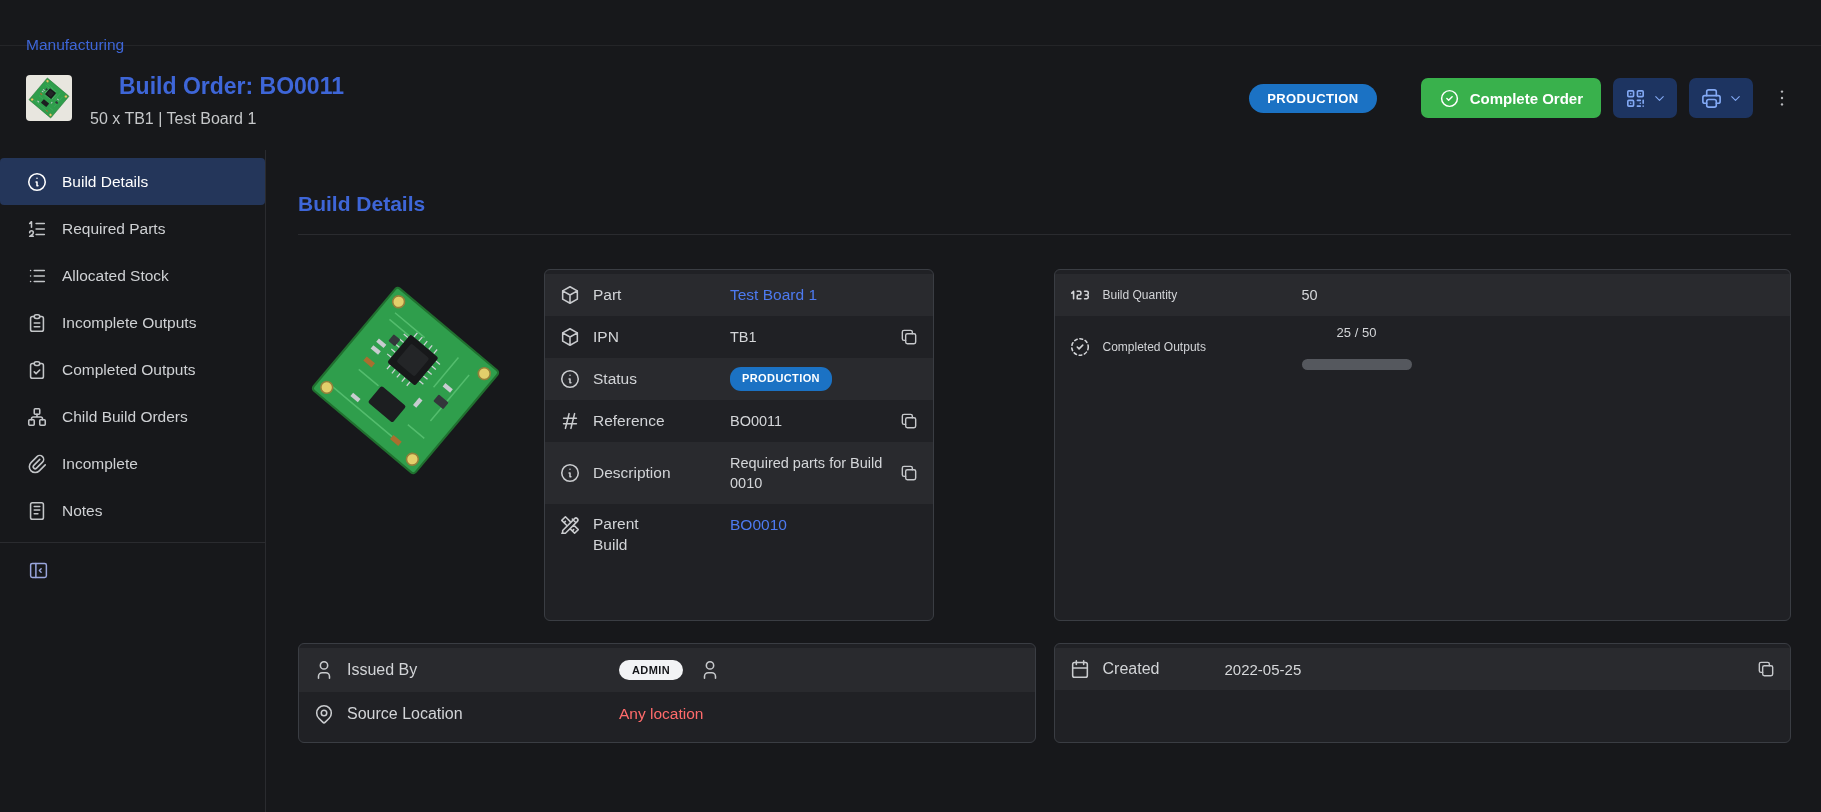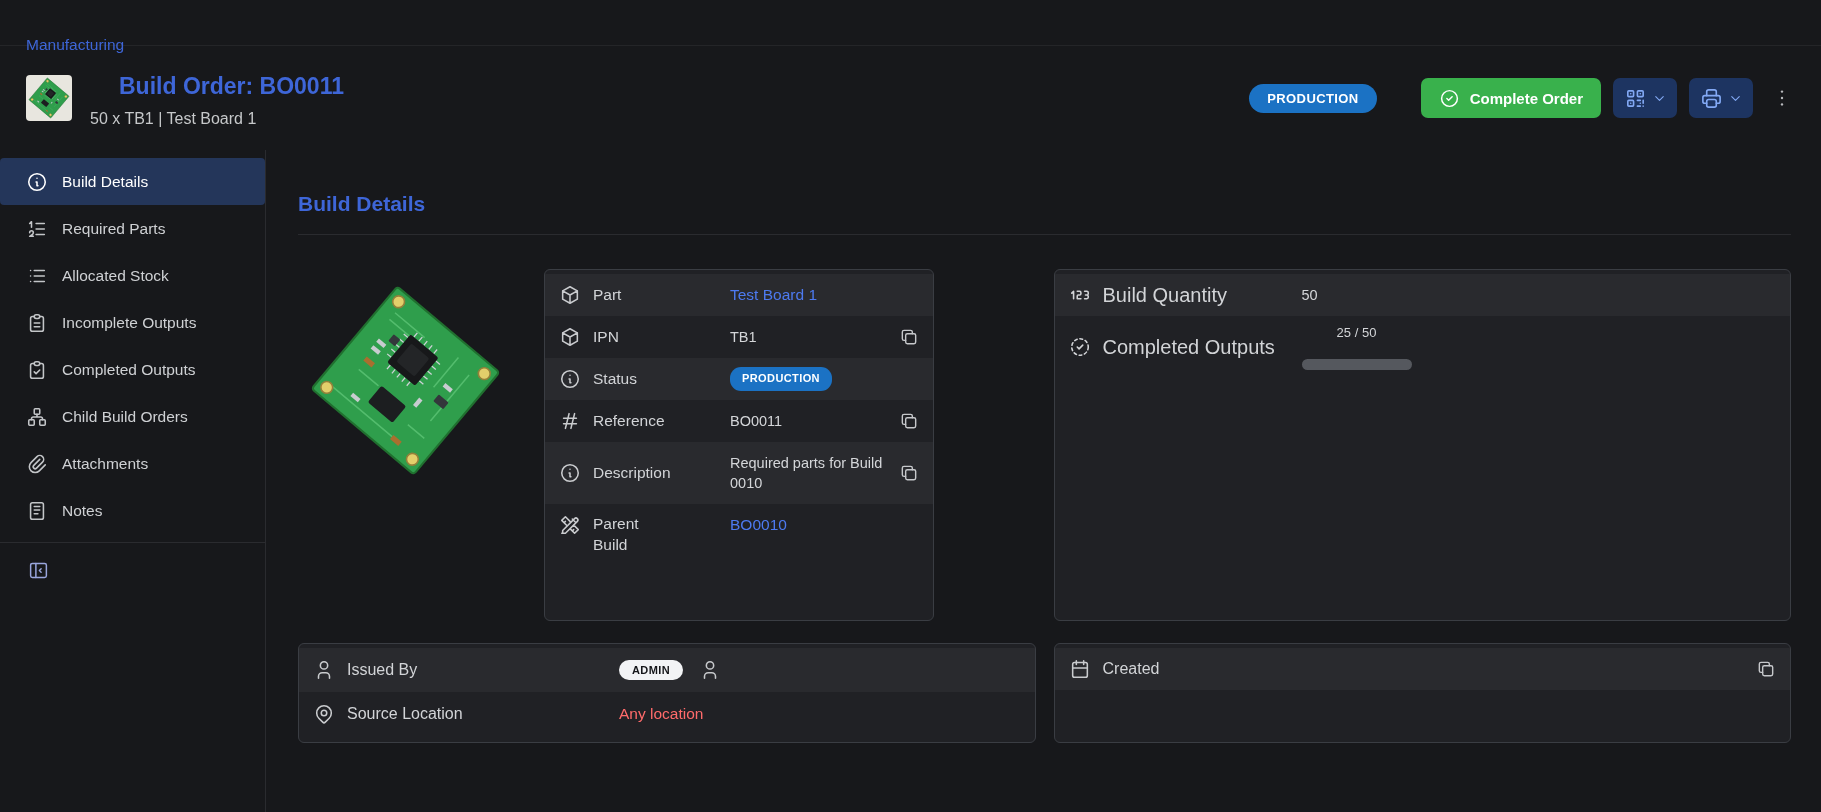--- a/index.html
+++ b/index.html
@@ -89,21 +89,21 @@
   .row-parent { min-height:76px; align-items:flex-start; padding-top:10px; }
   .row-parent .dlabel span { max-width:58px; }
 
   .badge-blue { background:var(--badge-blue,#1b72c4); color:#fff; font-weight:bold;
                 font-size:11px; letter-spacing:.4px; padding:4px 12px; border-radius:11px;
                 display:inline-block; }
   .badge-admin { background:#f2f3f5; color:#15161a; font-weight:bold; font-size:11px;
                  letter-spacing:.4px; padding:4px 13px; border-radius:11px; display:inline-block; }
 
   
-  .qrow .dlabel { width:187px; font-size:20px; }
+  .qrow .dlabel { width:187px; font-size:12px; }
   .qrow .row-ic { color:#d2d4d7; }
   .qrow-progress { min-height:62px; }
   .prog-stack { display:flex; flex-direction:column; gap:16px; width:110px; }
   .prog-text { font-size:13px; color:#d3d5d8; text-align:center; }
   .prog-track { width:110px; height:11px; border-radius:6px; background:#55585e; overflow:hidden; }
   .prog-fill { height:100%; background:var(--orange,#ec7211); }
 
   
   .irow { min-height:44px; }
   .irow .dlabel { width:260px; font-size:16px; }
@@ -276,21 +276,21 @@
           </svg>
         </span>
       <span data-interactable="false">Child Build Orders</span>
     </div>
     <div class="side-item" data-interactable="true">
       <span class="ic" data-interactable="false">
           <svg viewBox="0 0 24 24">
             <path d="M15 7l-6.5 6.5a1.5 1.5 0 0 0 3 3l6.5-6.5a3 3 0 0 0-6-6l-6.5 6.5a4.5 4.5 0 0 0 9 9l6.5-6.5"></path>
           </svg>
         </span>
-      <span data-interactable="false">Attachments</span>
+      <span data-interactable="false">Incomplete</span>
     </div>
     <div class="side-item" data-interactable="true">
       <span class="ic" data-interactable="false">
           <svg viewBox="0 0 24 24">
             <rect x="5" y="3" width="14" height="18" rx="2"></rect>
             <path d="M9 7h6M9 11h6M9 15h4"></path>
           </svg>
         </span>
       <span data-interactable="false">Notes</span>
     </div>
@@ -456,20 +456,21 @@
 
       <div class="panel short-panel" data-interactable="false">
         <div class="drow striped crow" data-interactable="false">
           <span class="ic row-ic" data-interactable="false">
               <svg viewBox="0 0 24 24">
                 <rect x="4" y="5" width="16" height="16" rx="2"></rect>
                 <path d="M16 3v4M8 3v4M4 11h16"></path>
               </svg>
             </span>
           <span class="dlabel"><span data-interactable="false">Created</span></span>
+          <span class="dvalue created-value" data-interactable="false">2022-05-25</span>
           <span class="ic copy-ic" data-interactable="true">
               <svg viewBox="0 0 24 24">
                 <rect x="8" y="8" width="12" height="12" rx="2"></rect>
                 <path d="M16 8V6a2 2 0 0 0-2-2H6a2 2 0 0 0-2 2v8a2 2 0 0 0 2 2h2"></path>
               </svg>
             </span>
         </div>
       </div>
 
     </div>

